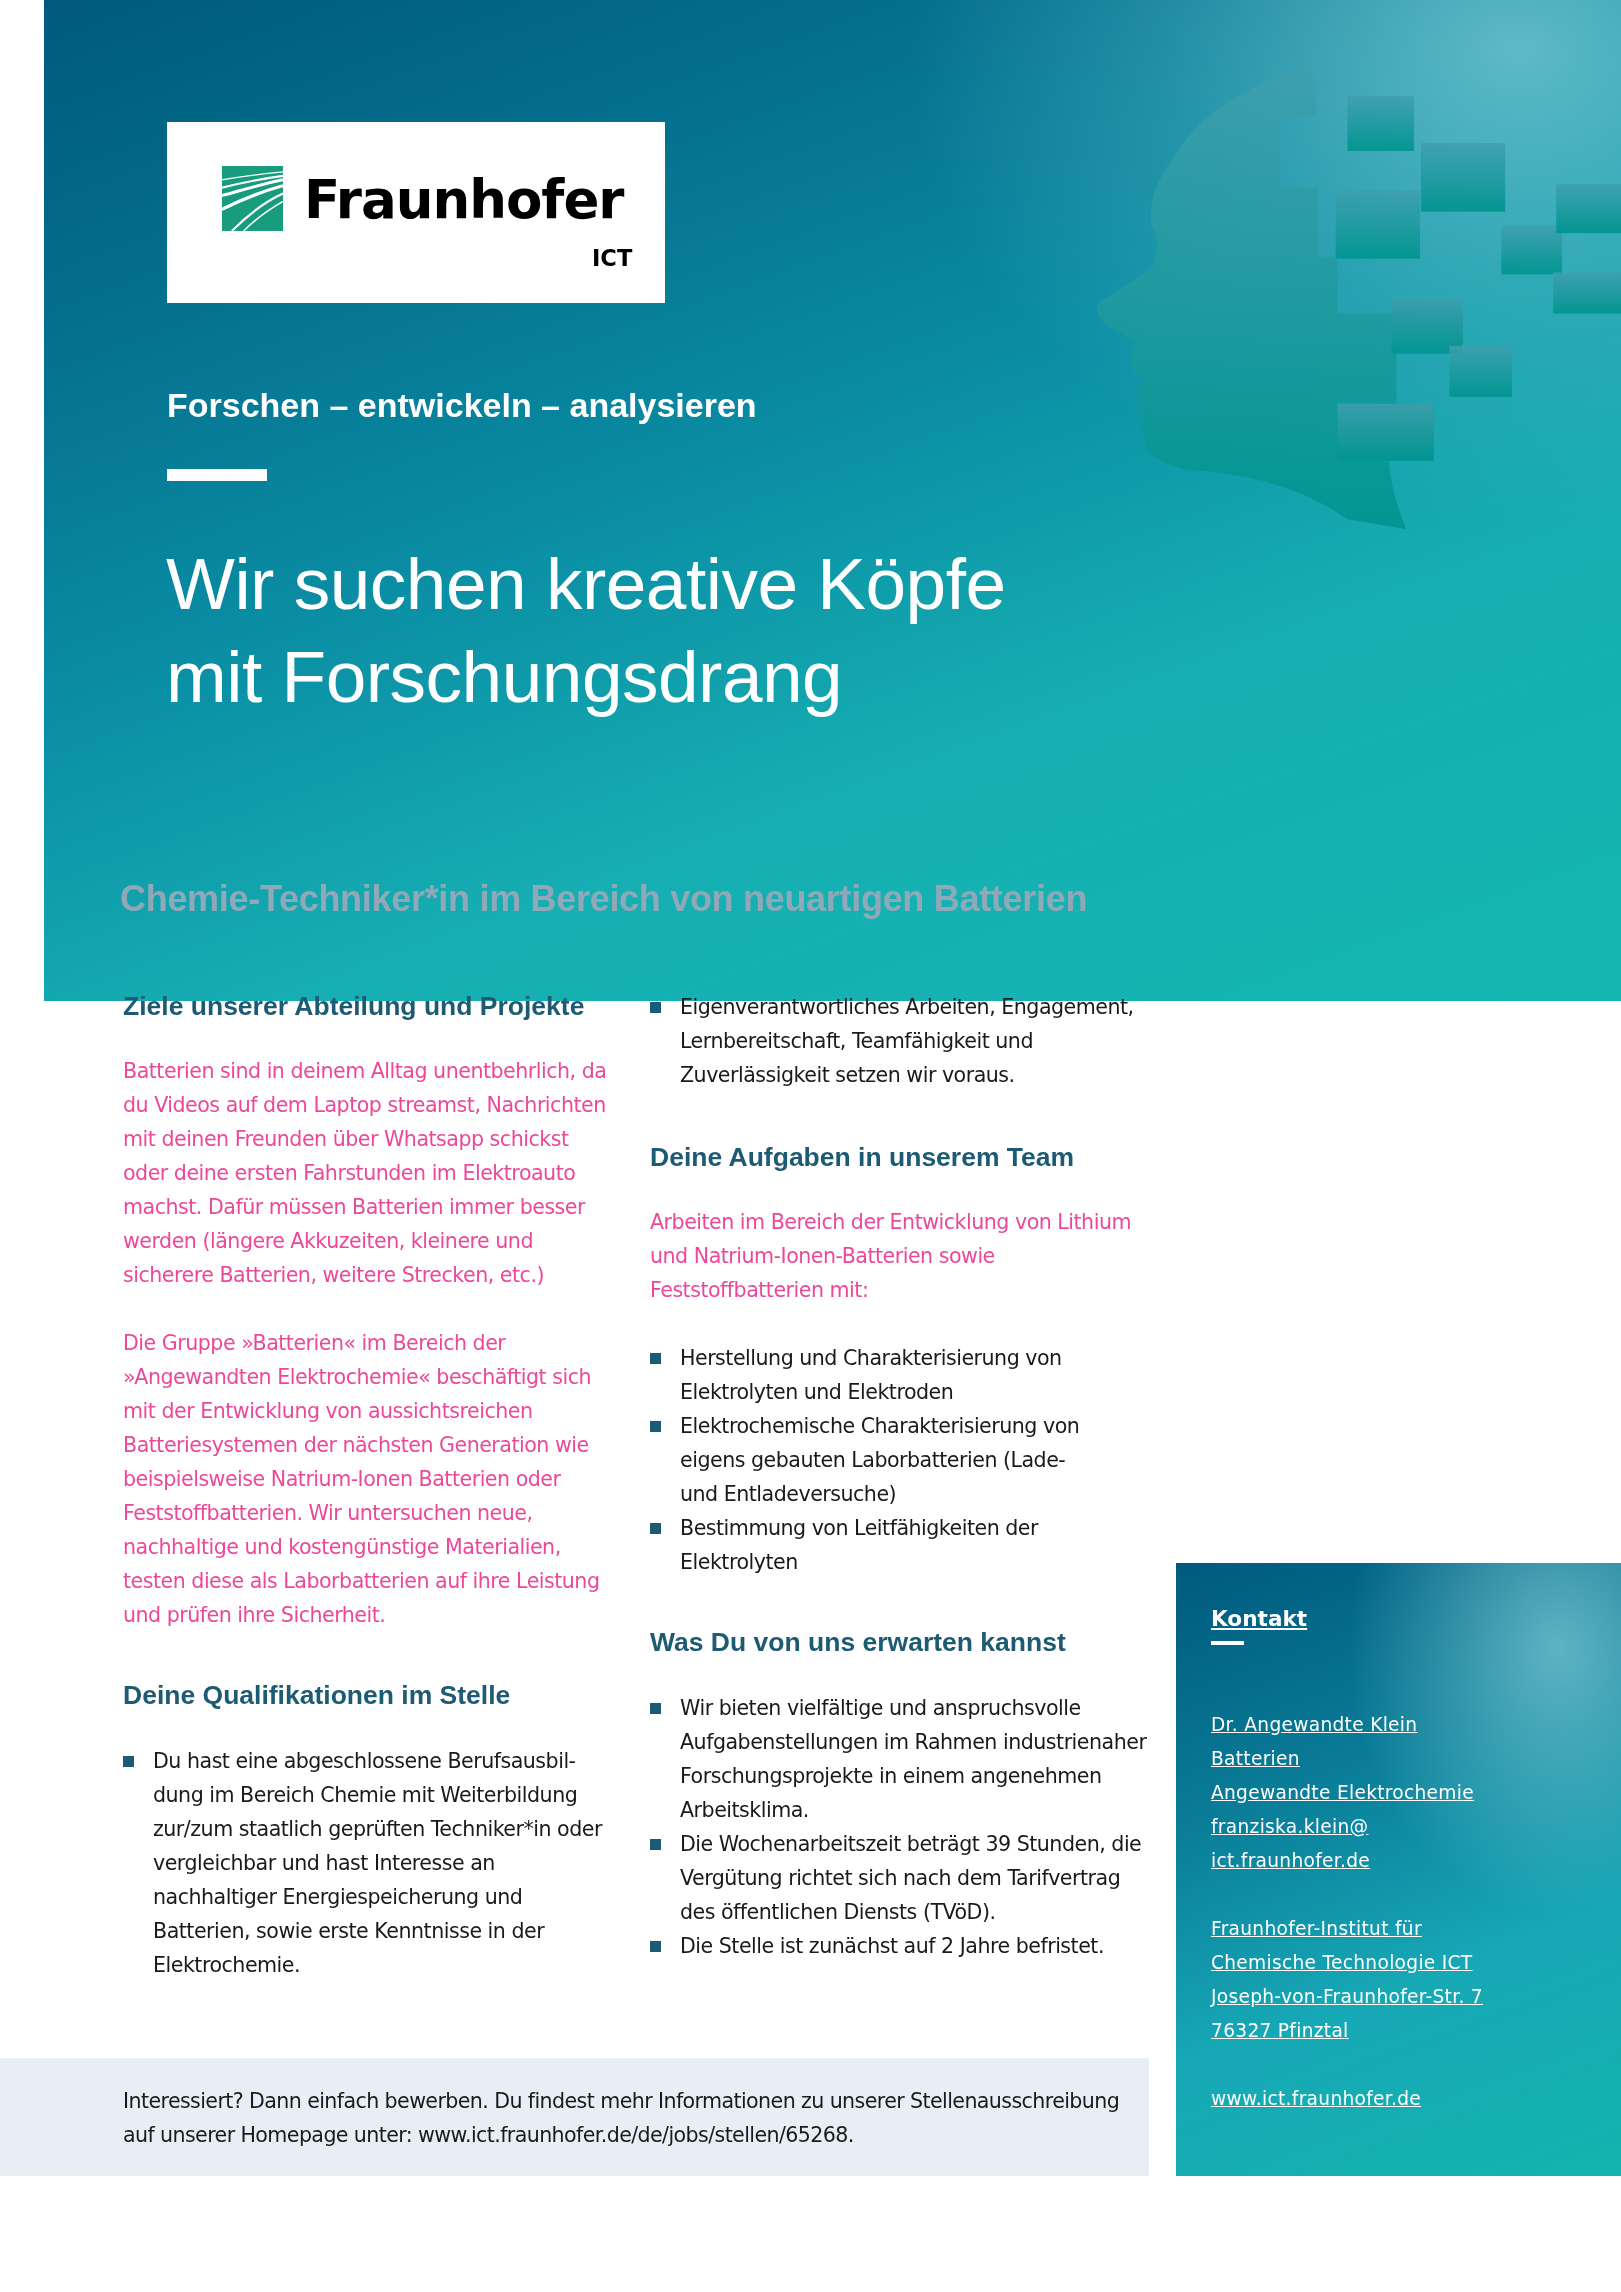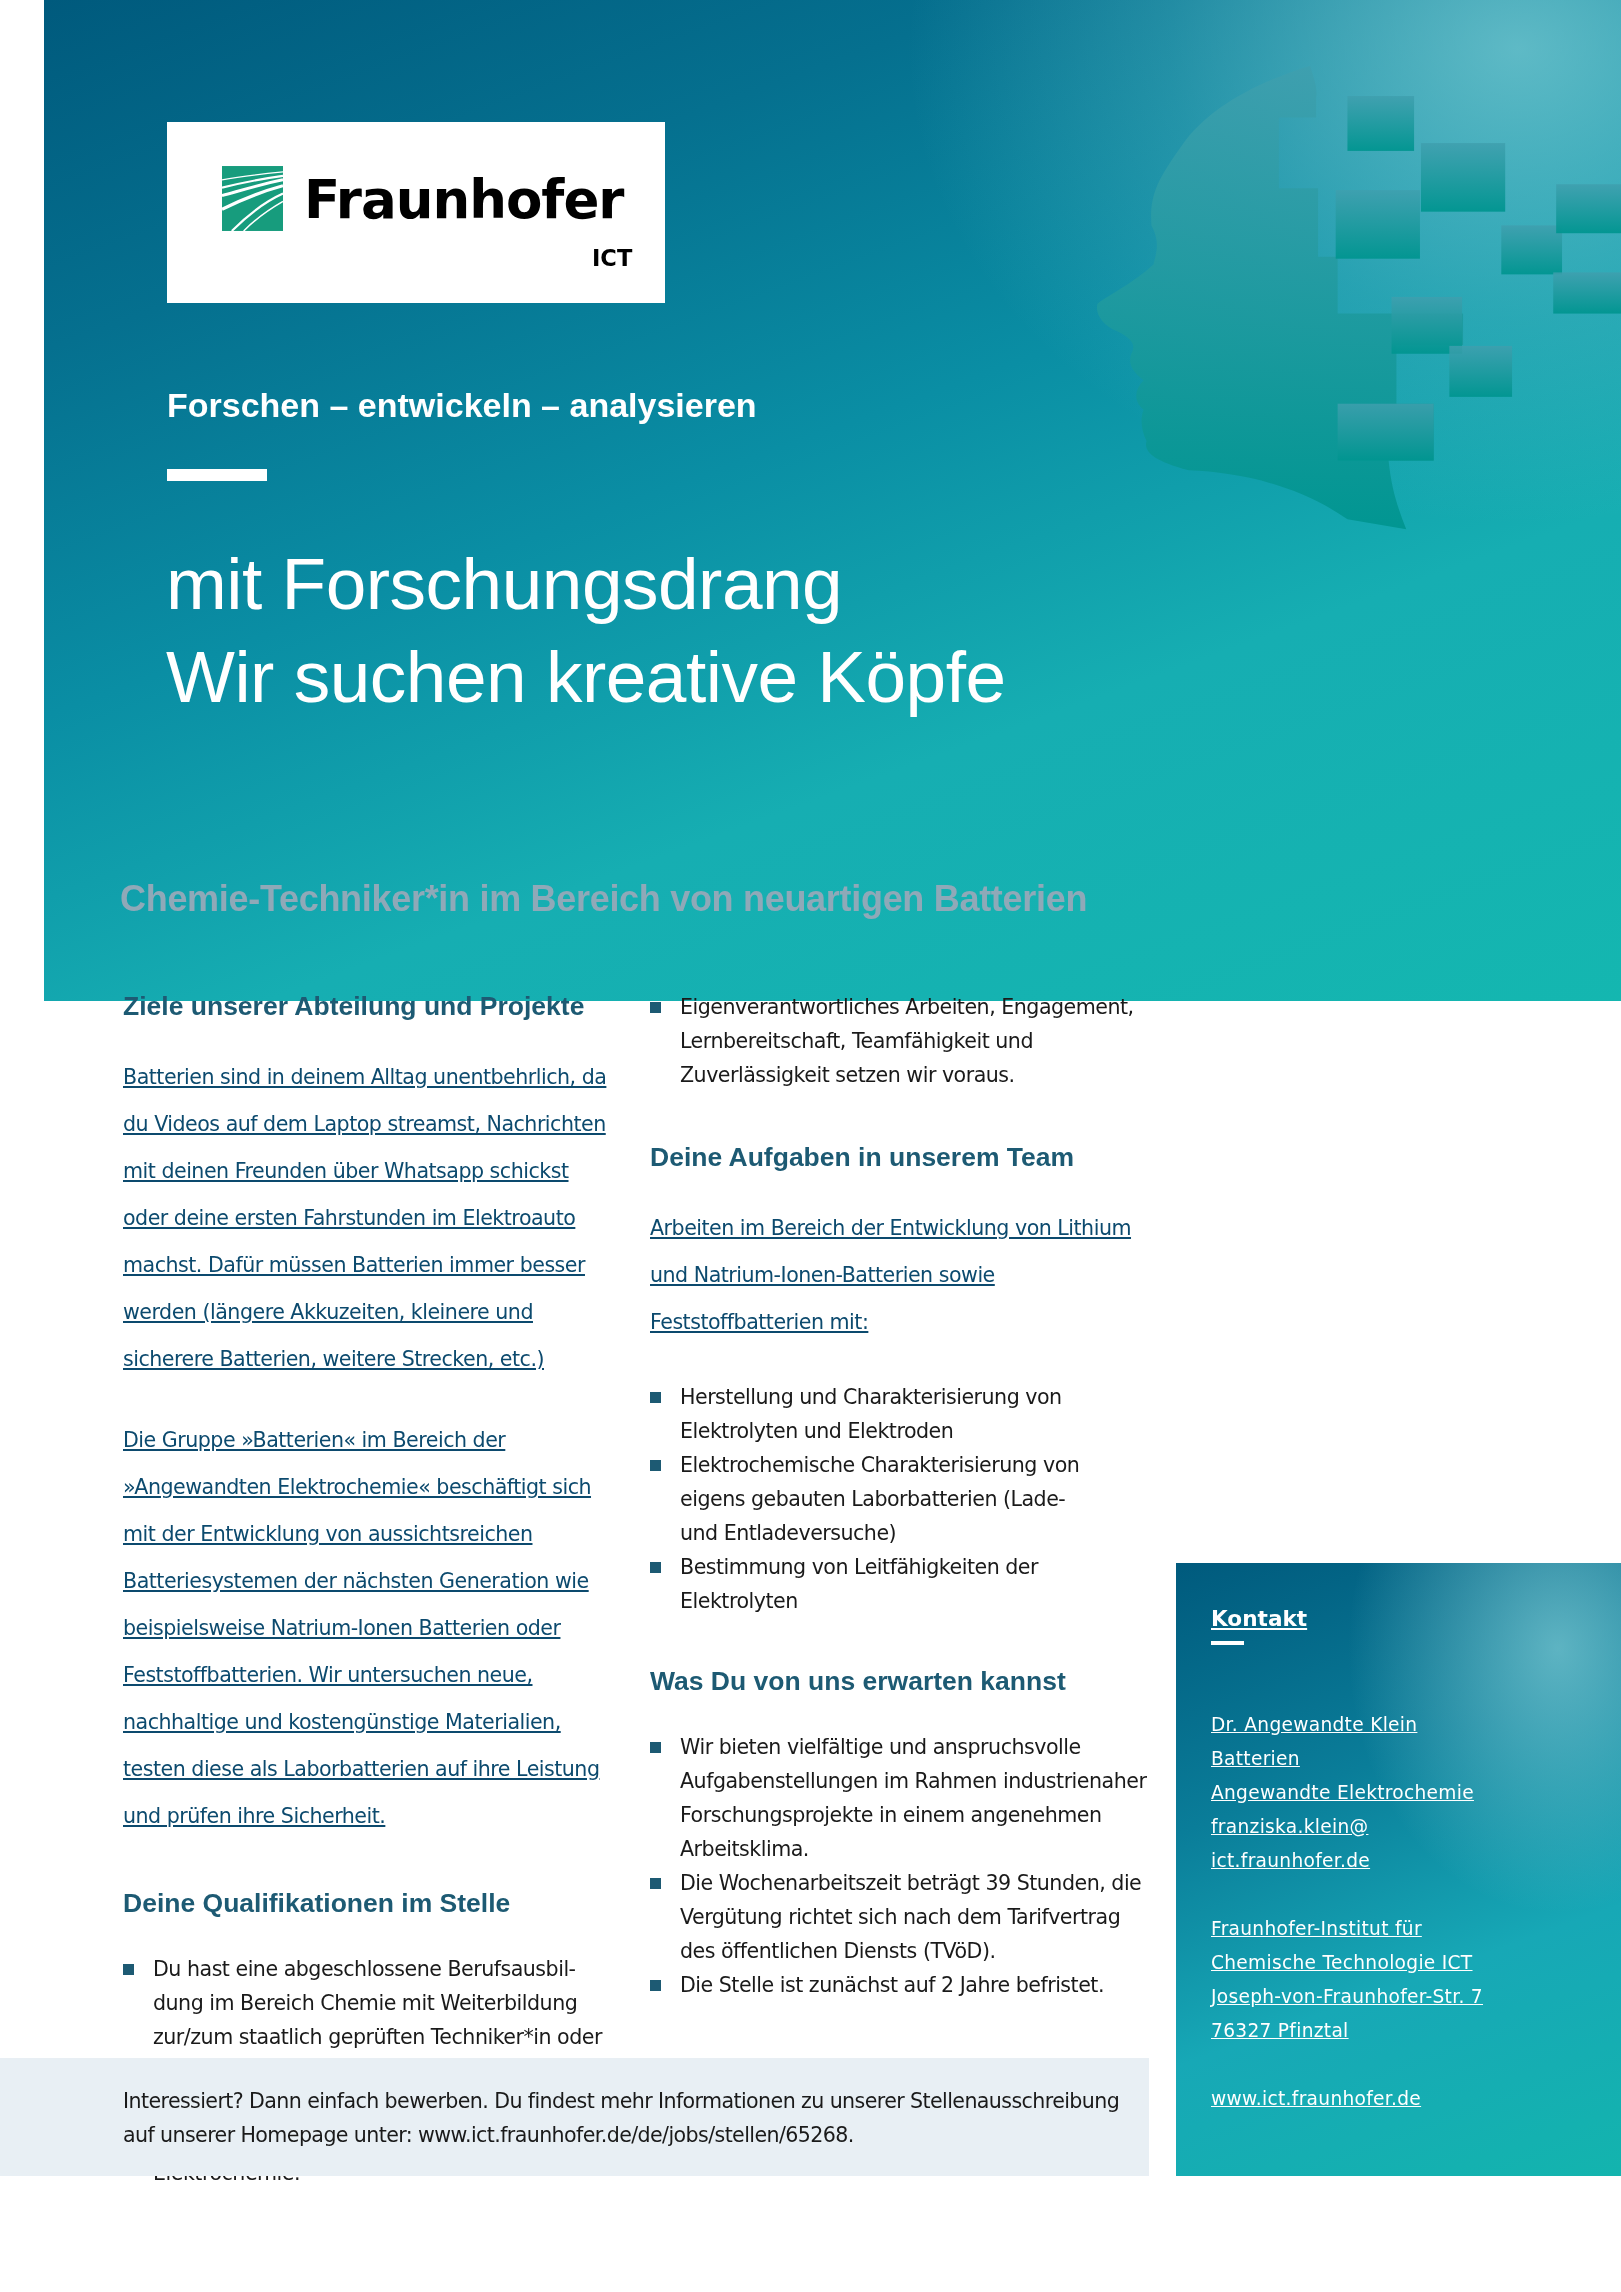--- a/index.html
+++ b/index.html
@@ -55,23 +55,22 @@
 
     
     .col { position: absolute; width: 500px; }
     .col-left { left: 123px; top: 990px; }
     .col-right { left: 650px; top: 990px; }
     .h2 {
       font-family: "Liberation Sans", sans-serif; font-weight: bold; font-size: 26.5px; color: #1d5a73;
       line-height: 33px;
     }
     .p {
-      font-family: "DejaVu Sans", sans-serif; font-size: 20.6px; line-height: 47px; color: #0c4a6e;
+      font-family: "DejaVu Sans", sans-serif; font-size: 20.6px; line-height: 34px; color: #ec4899;
       letter-spacing: -0.5px;
-      text-decoration: underline;
     }
     .ul { list-style: none; }
     .ul li {
       position: relative; padding-left: 30px;
       font-family: "DejaVu Sans", sans-serif; font-size: 20.6px; line-height: 34px; color: #1a1a1a;
       letter-spacing: -0.5px;
     }
     .ul li .bullet {
       position: absolute; left: 0; top: 11.8px; width: 10.8px; height: 10.8px; background: #1d5a73;
     }
@@ -145,22 +144,22 @@
       <path d="M22,66 C34,54 48,44 62,36" stroke="#fff" stroke-width="1.6" fill="none"></path>
       <path d="M0,14 C22,10 42,8 62,6" stroke="#fff" stroke-width="1.2" fill="none"></path>
     </svg>
     <div class="logo-word">Fraunhofer</div>
     <div class="logo-sub">ICT</div>
   </div>
 
   <div class="tagline">Forschen – entwickeln – analysieren</div>
   <div class="hero-bar"></div>
   <div class="hero-title">
+    <div>Wir suchen kreative Köpfe</div>
     <div>mit Forschungsdrang</div>
-    <div>Wir suchen kreative Köpfe</div>
   </div>
 </div>
 
 <div class="job-title">Chemie-Techniker*in im Bereich von neuartigen Batterien</div>
 
 <div class="col col-left">
   <div class="h2">Ziele unserer Abteilung und Projekte</div>
   <p class="p" style="margin-top:31px; width:490px;">Batterien sind in deinem Alltag unentbehrlich, da du Videos auf dem Laptop streamst, Nach­richten mit deinen Freunden über Whatsapp schickst oder deine ersten Fahrstunden im Elek­troauto machst. Dafür müssen Batterien immer besser werden (längere Akkuzeiten, kleinere und sicherere Batterien, weitere Strecken, etc.)</p>
   <p class="p" style="margin-top:34px; width:500px;">Die Gruppe »Batterien« im Bereich der »Angewandten Elektrochemie« beschäftigt sich mit der Entwicklung von aussichtsreichen Batteriesystemen der nächsten Generation wie beispielsweise Natrium-Ionen Batterien oder Feststoffbatterien. Wir untersuchen neue, nachhaltige und kostengünstige Materialien, testen diese als Laborbatterien auf ihre Leis­tung und prüfen ihre Sicherheit.</p>
 

